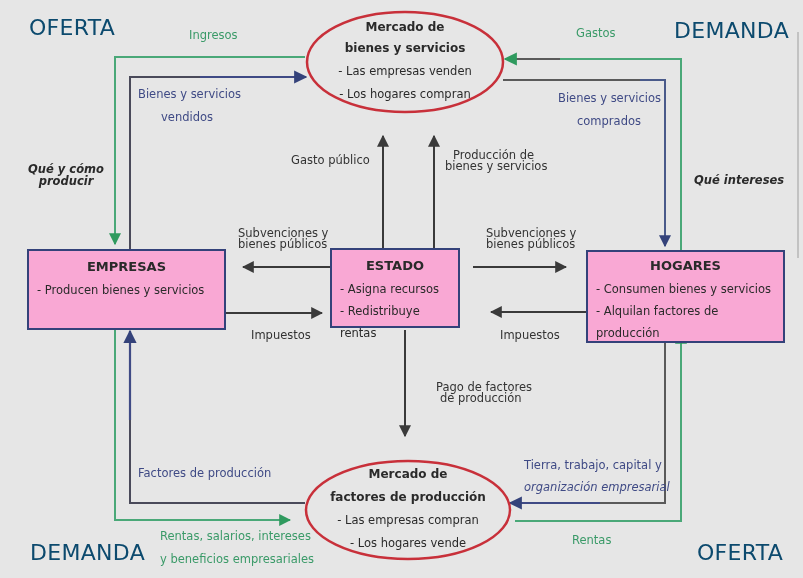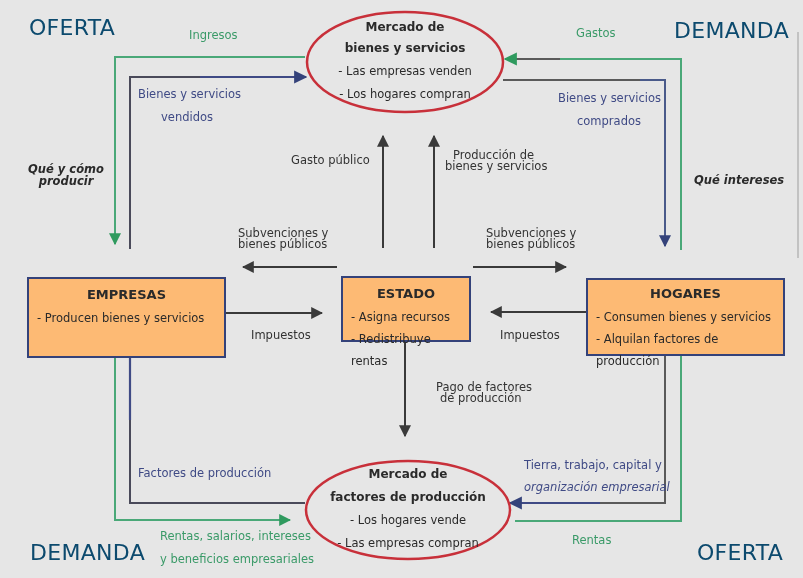--- a/index.html
+++ b/index.html
@@ -4,21 +4,21 @@
   <style>
     html, body { margin: 0; padding: 0; }
     body { width: 803px; height: 578px; background: #e6e6e6; overflow: hidden; position: relative; font-family: "DejaVu Sans", sans-serif; }
     #diagram { position: absolute; left: 0; top: 0; width: 803px; height: 578px; }
     .corner { position: absolute; font-family: "DejaVu Sans", sans-serif; font-size: 22px; color: #0c4a6e; letter-spacing: 0.3px; }
     .lbl { position: absolute; font-size: 11.5px; line-height: 13px; white-space: nowrap; }
     .green { color: #3a9a68; }
     .navy { color: #3f4a85; }
     .dark { color: #333; }
     .ital { font-weight: bold; font-style: italic; color: #2a2a2a; font-size: 11.5px; line-height: 12px; text-align: center; }
-    .box { position: absolute; border: 2.5px solid #34427a; background: #fdba74; box-sizing: border-box; text-align: left; margin-top: 28px; }
+    .box { position: absolute; border: 2.5px solid #34427a; background: #f9a8d4; box-sizing: border-box; text-align: left; }
     .box .title { font-weight: bold; font-size: 13px; color: #2a2a2a; text-align: center; margin-top: 8px; margin-bottom: 5px; }
     .box .item { font-size: 11.5px; color: #2a2a2a; margin-left: 8px; line-height: 22px; }
     .oval { position: absolute; text-align: center; }
     .oval .title { font-weight: bold; font-size: 12px; color: #2a2a2a; line-height: 23px; }
     .oval .item { font-size: 11.5px; color: #2a2a2a; line-height: 23px; }
     .edge { position: absolute; right: 0; top: 0; width: 7px; height: 578px; }
   </style>
 </head>
 <body>
 
@@ -81,36 +81,36 @@
 <div class="oval" style="left:310px; top:16px; width:190px;">
   <div class="title">Mercado de</div>
   <div class="title" style="margin-top:-2px;">bienes y servicios</div>
   <div class="item">- Las empresas venden</div>
   <div class="item">- Los hogares compran</div>
 </div>
 
 <div class="oval" style="left:310px; top:463px; width:196px;">
   <div class="title">Mercado de</div>
   <div class="title">factores de producción</div>
+  <div class="item">- Las empresas compran</div>
   <div class="item">- Los hogares vende</div>
-  <div class="item">- Las empresas compran</div>
 </div>
 
 <div class="box" style="left:27px; top:249px; width:199px; height:81px;">
   <div class="title">EMPRESAS</div>
   <div class="item">- Producen bienes y servicios</div>
 </div>
 
-<div class="box" style="left:341px; top:248px; width:130px; height:66px;">
+<div class="box" style="left:330px; top:248px; width:130px; height:80px;">
   <div class="title">ESTADO</div>
   <div class="item">- Asigna recursos</div>
   <div class="item">- Redistribuye rentas</div>
 </div>
 
-<div class="box" style="left:586px; top:250px; width:199px; height:78px;">
+<div class="box" style="left:586px; top:250px; width:199px; height:93px;">
   <div class="title" style="margin-top:6px;">HOGARES</div>
   <div class="item">- Consumen bienes y servicios</div>
   <div class="item">- Alquilan factores de producción</div>
 </div>
 
 <div class="lbl green" style="left:189px; top:29px;">Ingresos</div>
 <div class="lbl green" style="left:576px; top:27px;">Gastos</div>
 
 <div class="lbl navy" style="left:138px; top:88px;">Bienes y servicios</div>
 <div class="lbl navy" style="left:161px; top:111px;">vendidos</div>

